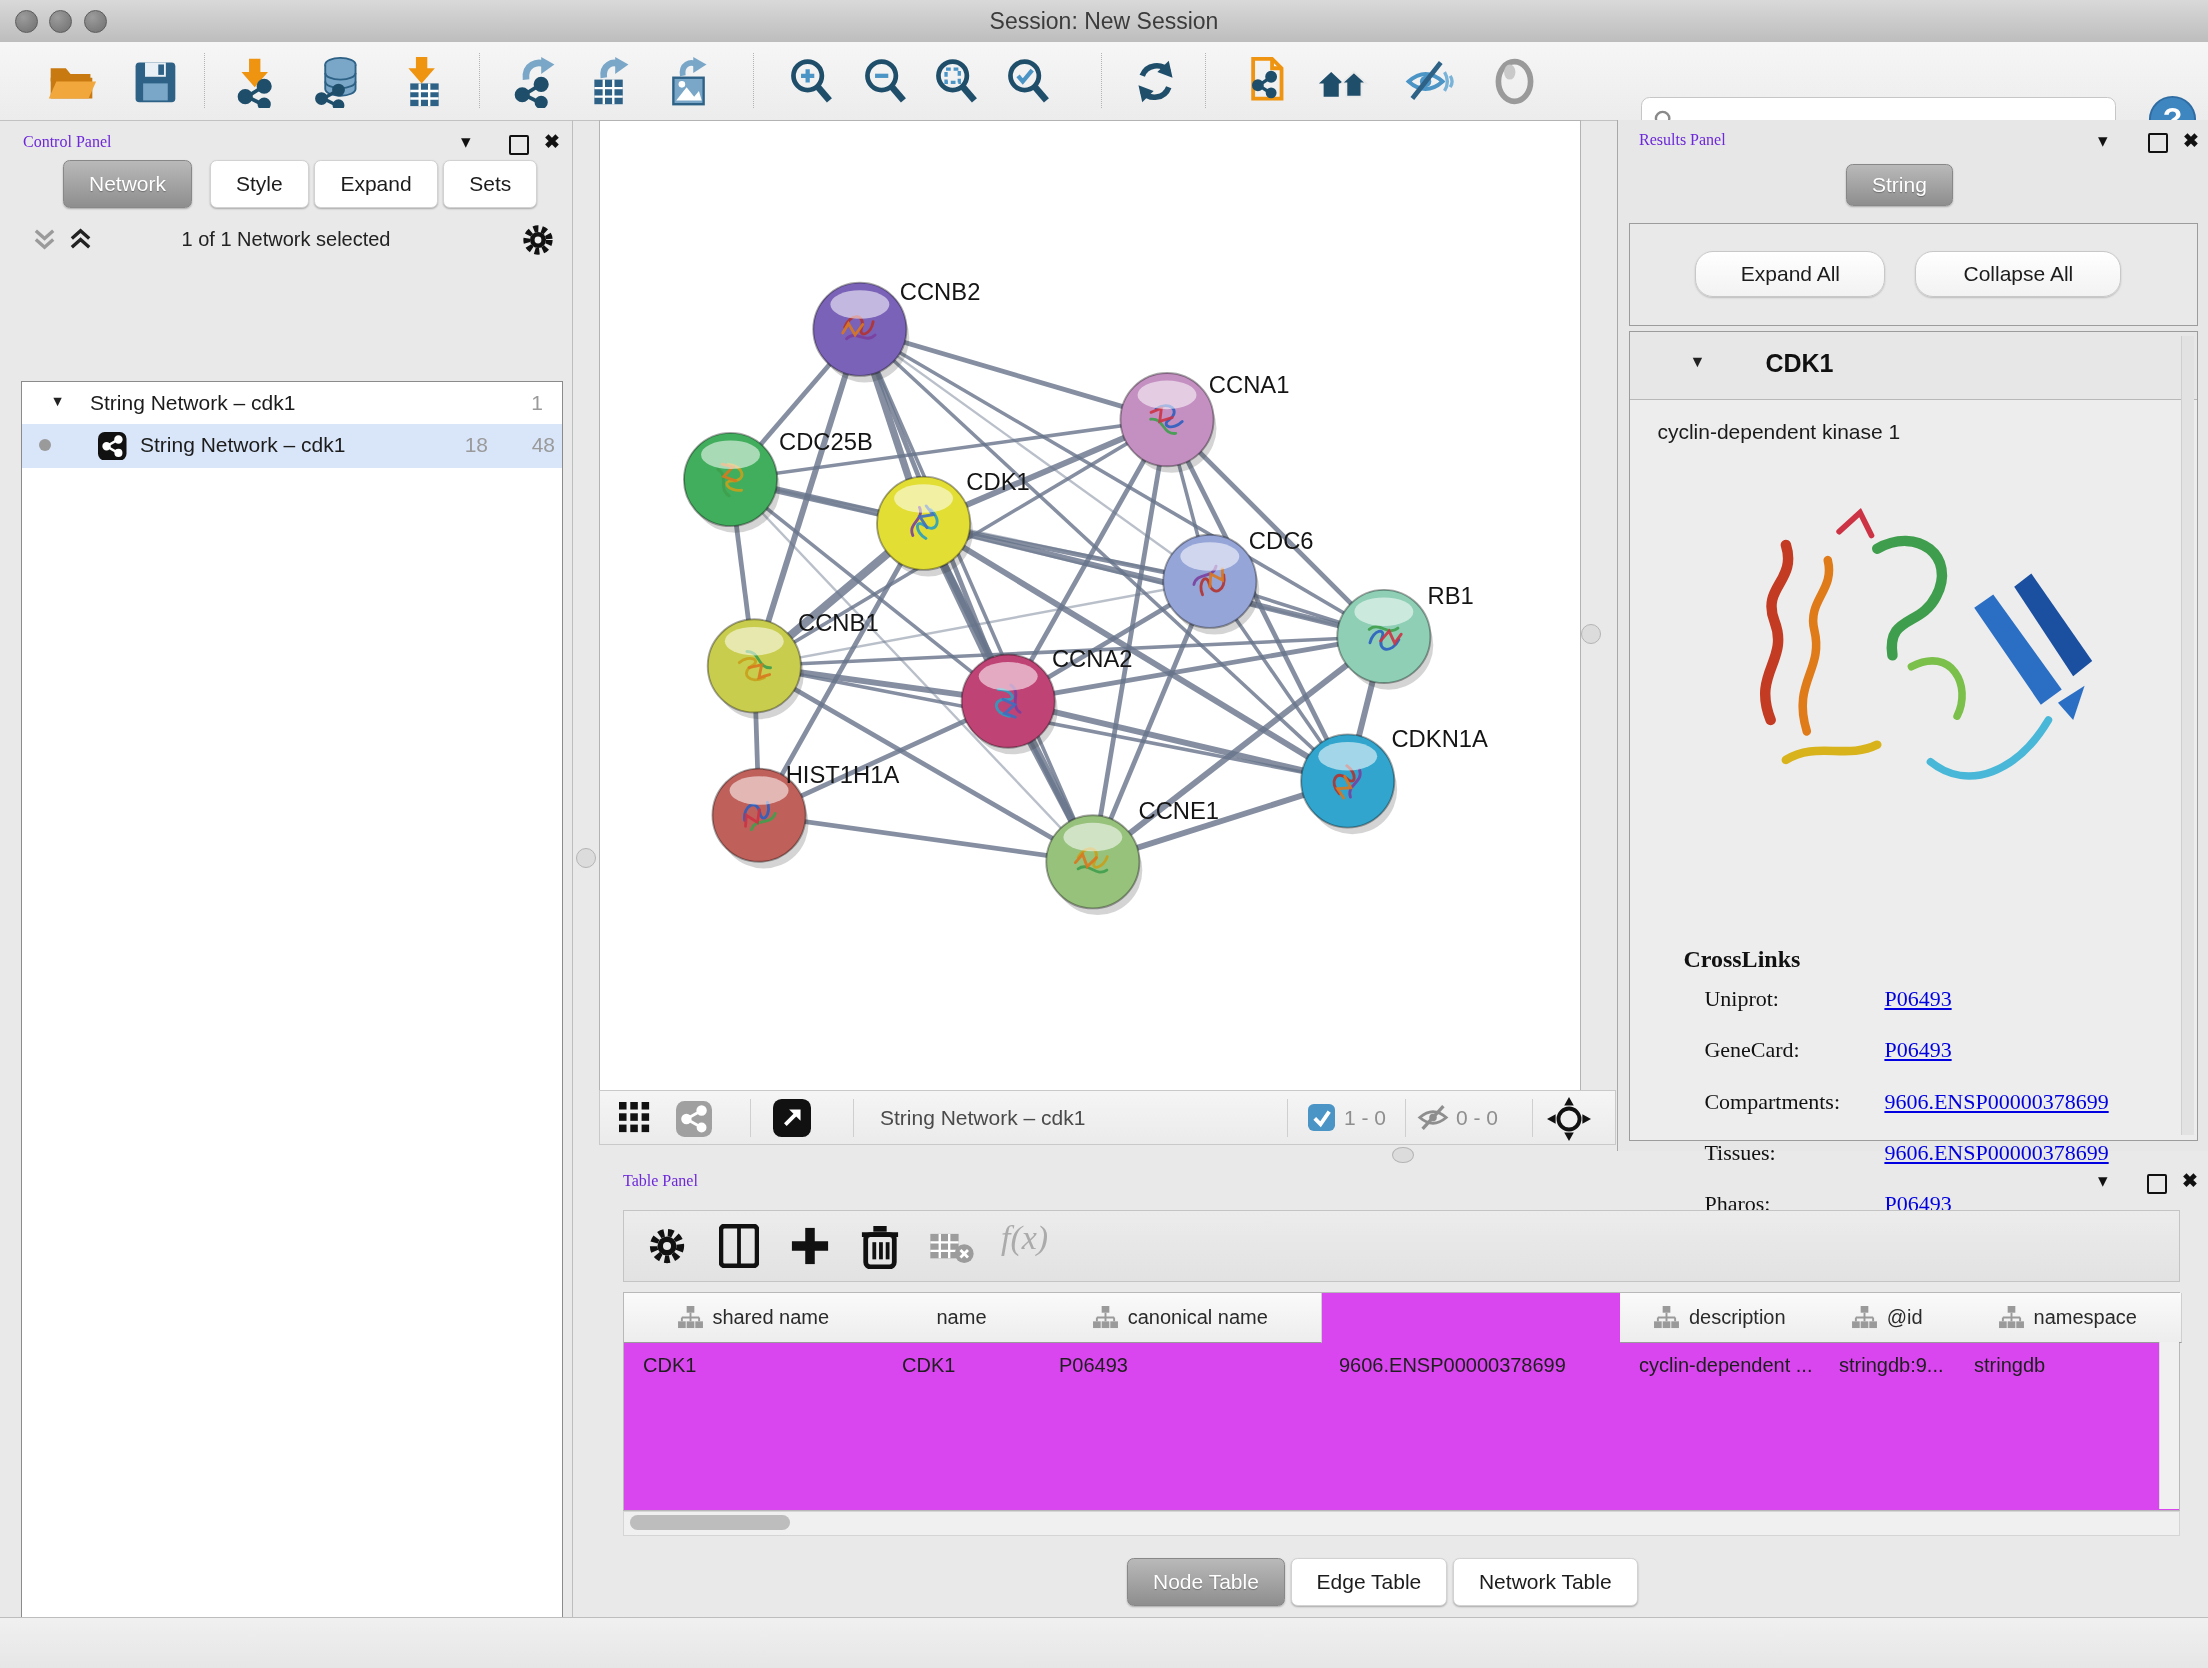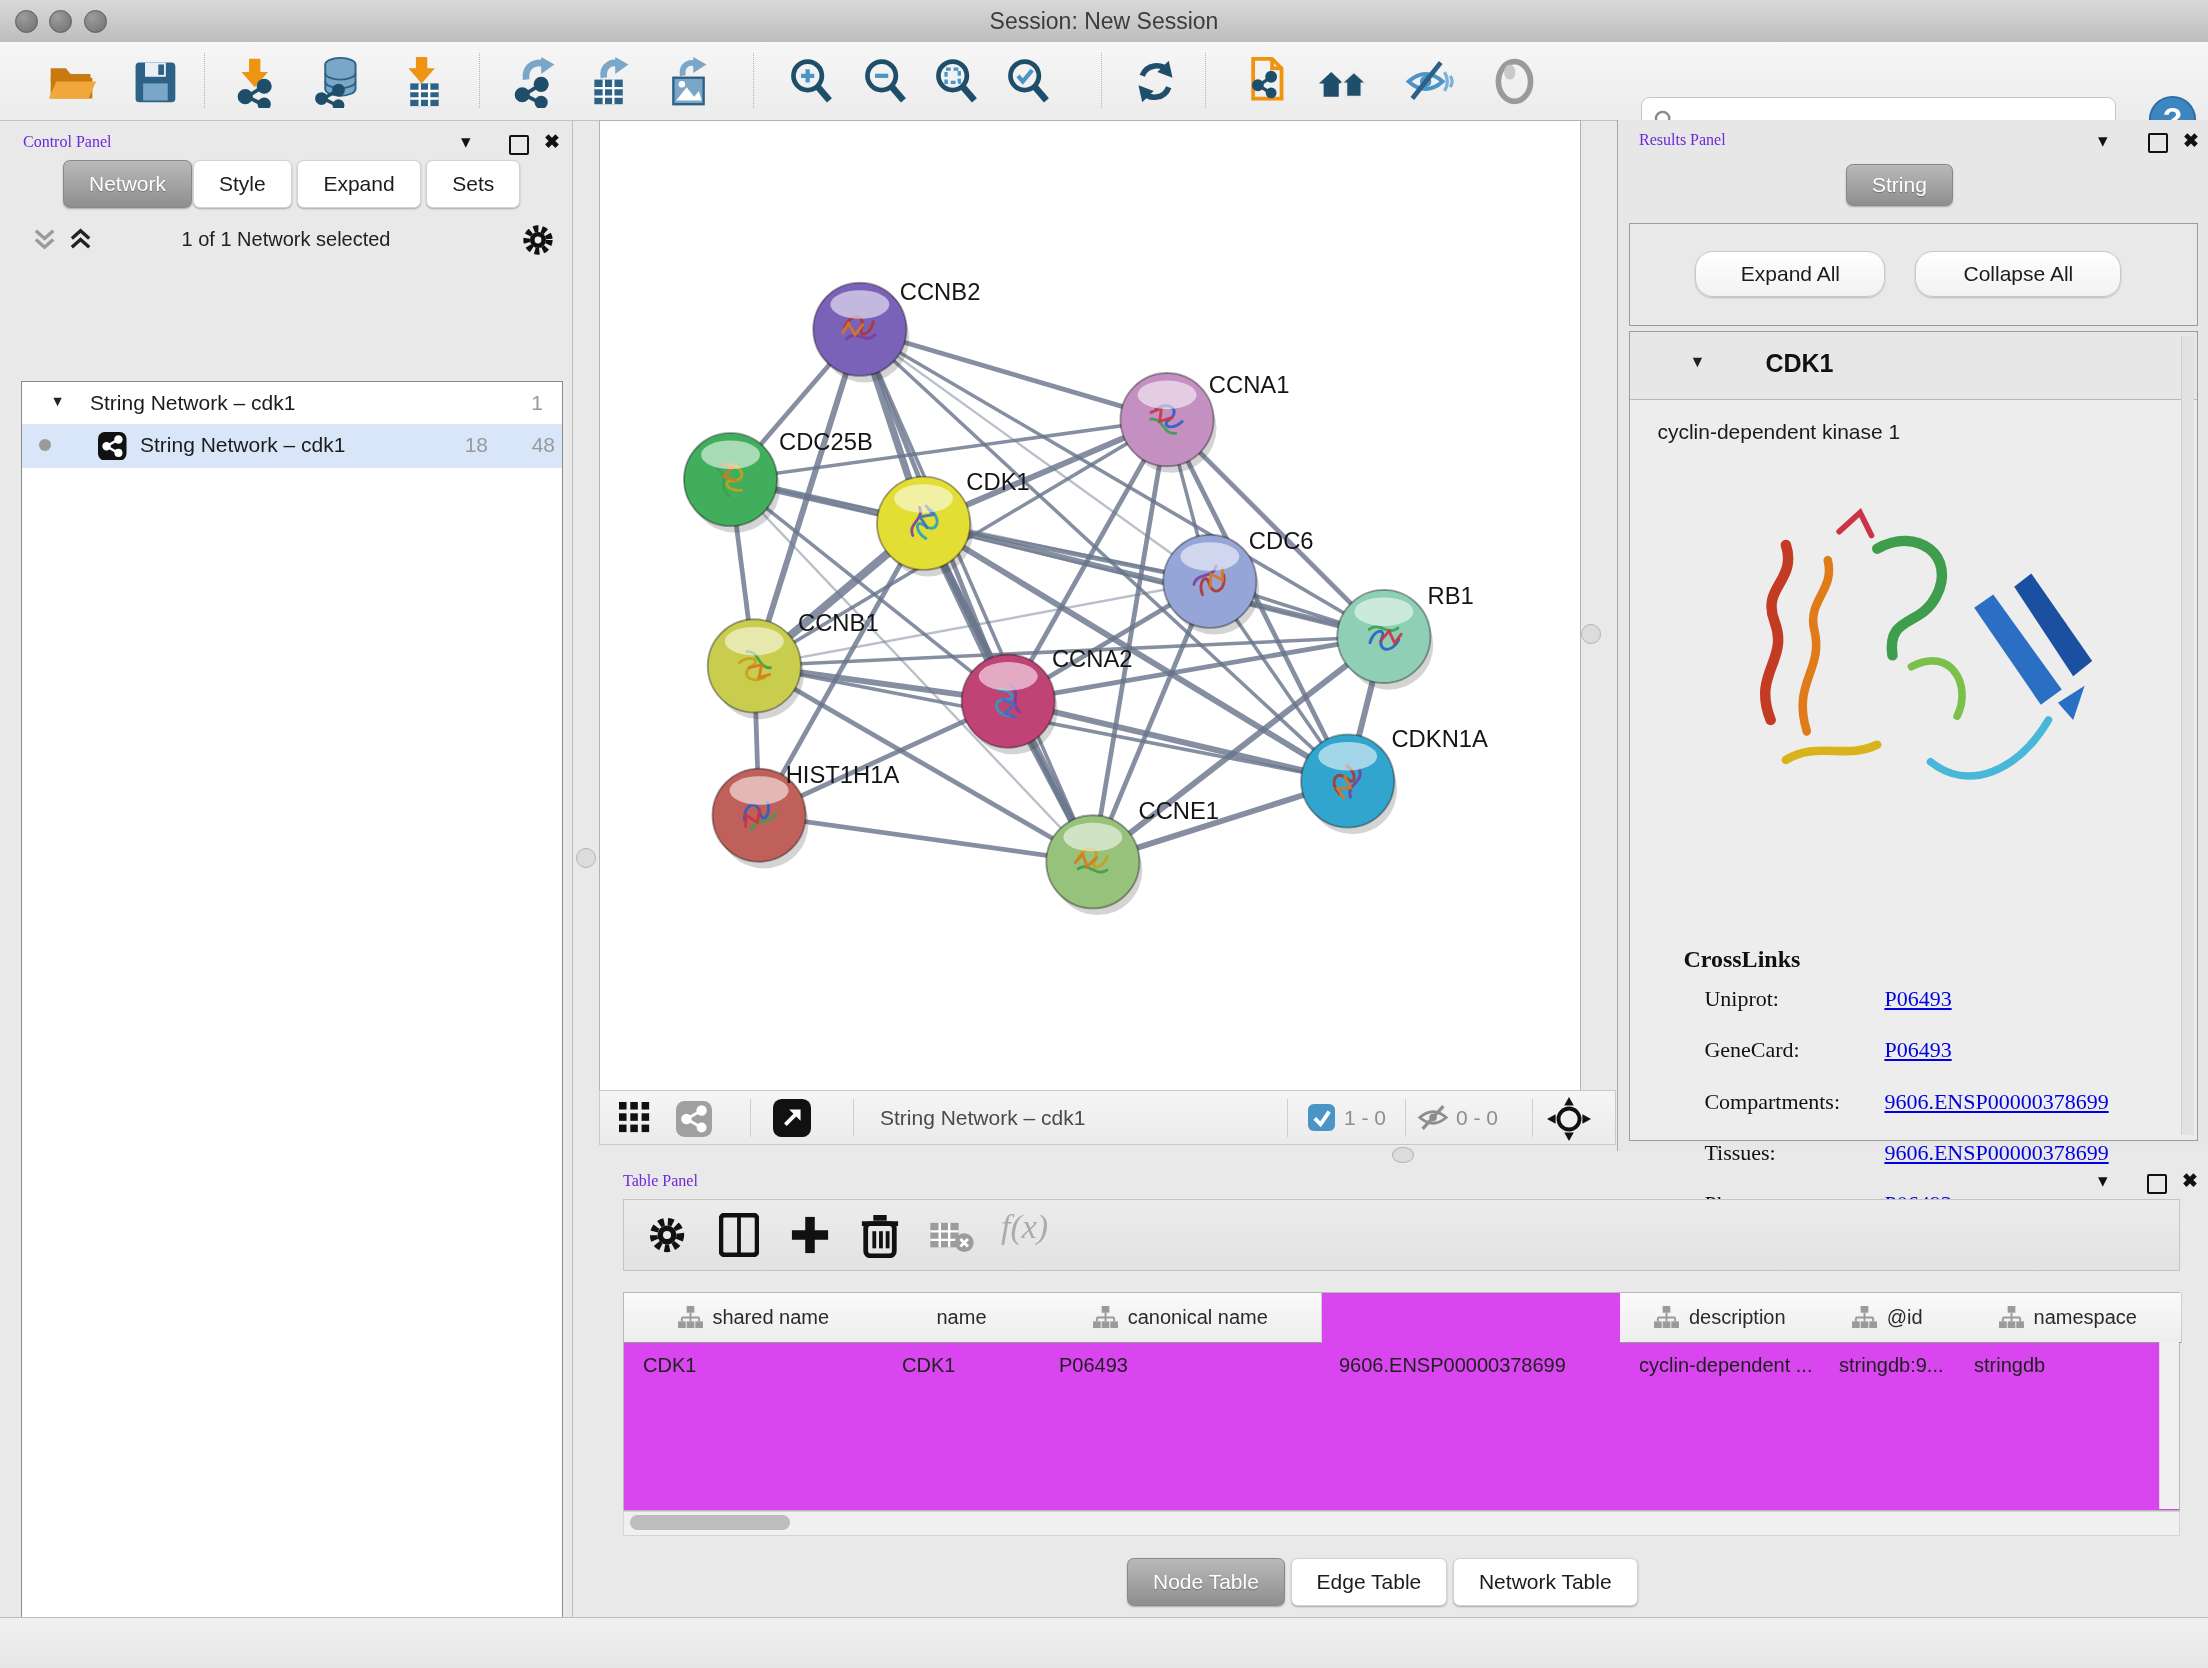--- a/index.html
+++ b/index.html
@@ -247,21 +247,21 @@
           <text x="26" y="37" text-anchor="middle" font-size="34" font-weight="bold" fill="#fff" font-family="Liberation Sans">?</text>
         </svg>
       </div>
   </div>
 
   <div class="abs" style="left:0;top:120px;width:572px;height:1497px;border-right:1px solid #bdbdbd">
     <span class="abs panel-title" style="left:23px;top:13.3px">Control Panel</span>
     <span class="abs mini-icon" style="left:461px;top:12.4px">▾</span>
     <span class="abs float-box" style="left:509px;top:15px"></span>
     <span class="abs mini-icon" style="left:544px;top:12.4px;font-weight:bold">✖</span>
-    <div class="abs" id="cp-tabs" style="left:63px;top:40px;width:495px;height:48px"><span class="tab sel" style="margin-right: 1px;">Network</span><span class="tab" style="margin-right: 5.7px;">Style</span><span class="tab" style="margin-right: 5.7px;">Expand</span><span class="tab" style="margin-right: 5.7px;">Sets</span></div>
+    <div class="abs" id="cp-tabs" style="left:63px;top:40px;width:495px;height:48px"><span class="tab sel" style="margin-right: 18px;">Network</span><span class="tab" style="margin-right: 5.7px;">Style</span><span class="tab" style="margin-right: 5.7px;">Expand</span><span class="tab" style="margin-right: 5.7px;">Sets</span></div>
 
     <svg class="abs" style="left:32px;top:107px" width="27" height="27" viewBox="0 0 28 28">
         <g stroke="#9a9a9a" stroke-width="3.5" fill="none">
           <polyline points="4,4 13,12 22,4"></polyline>
           <polyline points="4,13 13,21 22,13"></polyline>
         </g>
       </svg>
     <svg class="abs" style="left:68px;top:107px" width="27" height="27" viewBox="0 0 28 28">
         <g stroke="#222" stroke-width="3.5" fill="none">
           <polyline points="4,12 13,4 22,12"></polyline>
@@ -590,21 +590,21 @@
       <div class="abs" style="right:3.8px;top:3.8px;width:11.4px;height:799px;background:#e2e2e2;border-left:1px solid #cfcfcf"></div>
     </div>
   </div>
 
   <div class="abs" style="left:572px;top:1151px;width:1637px;height:466px">
     <span class="abs panel-title" style="left:51px;top:21px">Table Panel</span>
     <span class="abs mini-icon" style="left:1526px;top:20px">▾</span>
     <span class="abs float-box" style="left:1575px;top:23px"></span>
     <span class="abs mini-icon" style="left:1610px;top:20px;font-weight:bold">✖</span>
 
-    <div class="abs tp-toolbar" style="left:51px;top:48px;width:1555px">
+    <div class="abs tp-toolbar" style="left:51px;top:59px;width:1555px">
       <svg class="abs" style="left:23px;top:15px" width="40" height="40" viewBox="0 0 42 42">
           <circle cx="21" cy="21" r="14" fill="none" stroke="#111" stroke-width="8" stroke-dasharray="5.5 4"></circle>
           <circle cx="21" cy="21" r="10" fill="#111"></circle>
           <circle cx="21" cy="21" r="4.2" fill="#e8e8e8"></circle>
         </svg>
       <svg class="abs" style="left:95px;top:13.3px" width="40" height="44" viewBox="0 0 42 46">
           <rect x="2" y="2" width="38" height="42" rx="4" fill="none" stroke="#111" stroke-width="5"></rect>
           <line x1="21" y1="2" x2="21" y2="44" stroke="#111" stroke-width="4"></line>
         </svg>
       <svg class="abs" style="left:166px;top:15px" width="40" height="40" viewBox="0 0 42 42">

